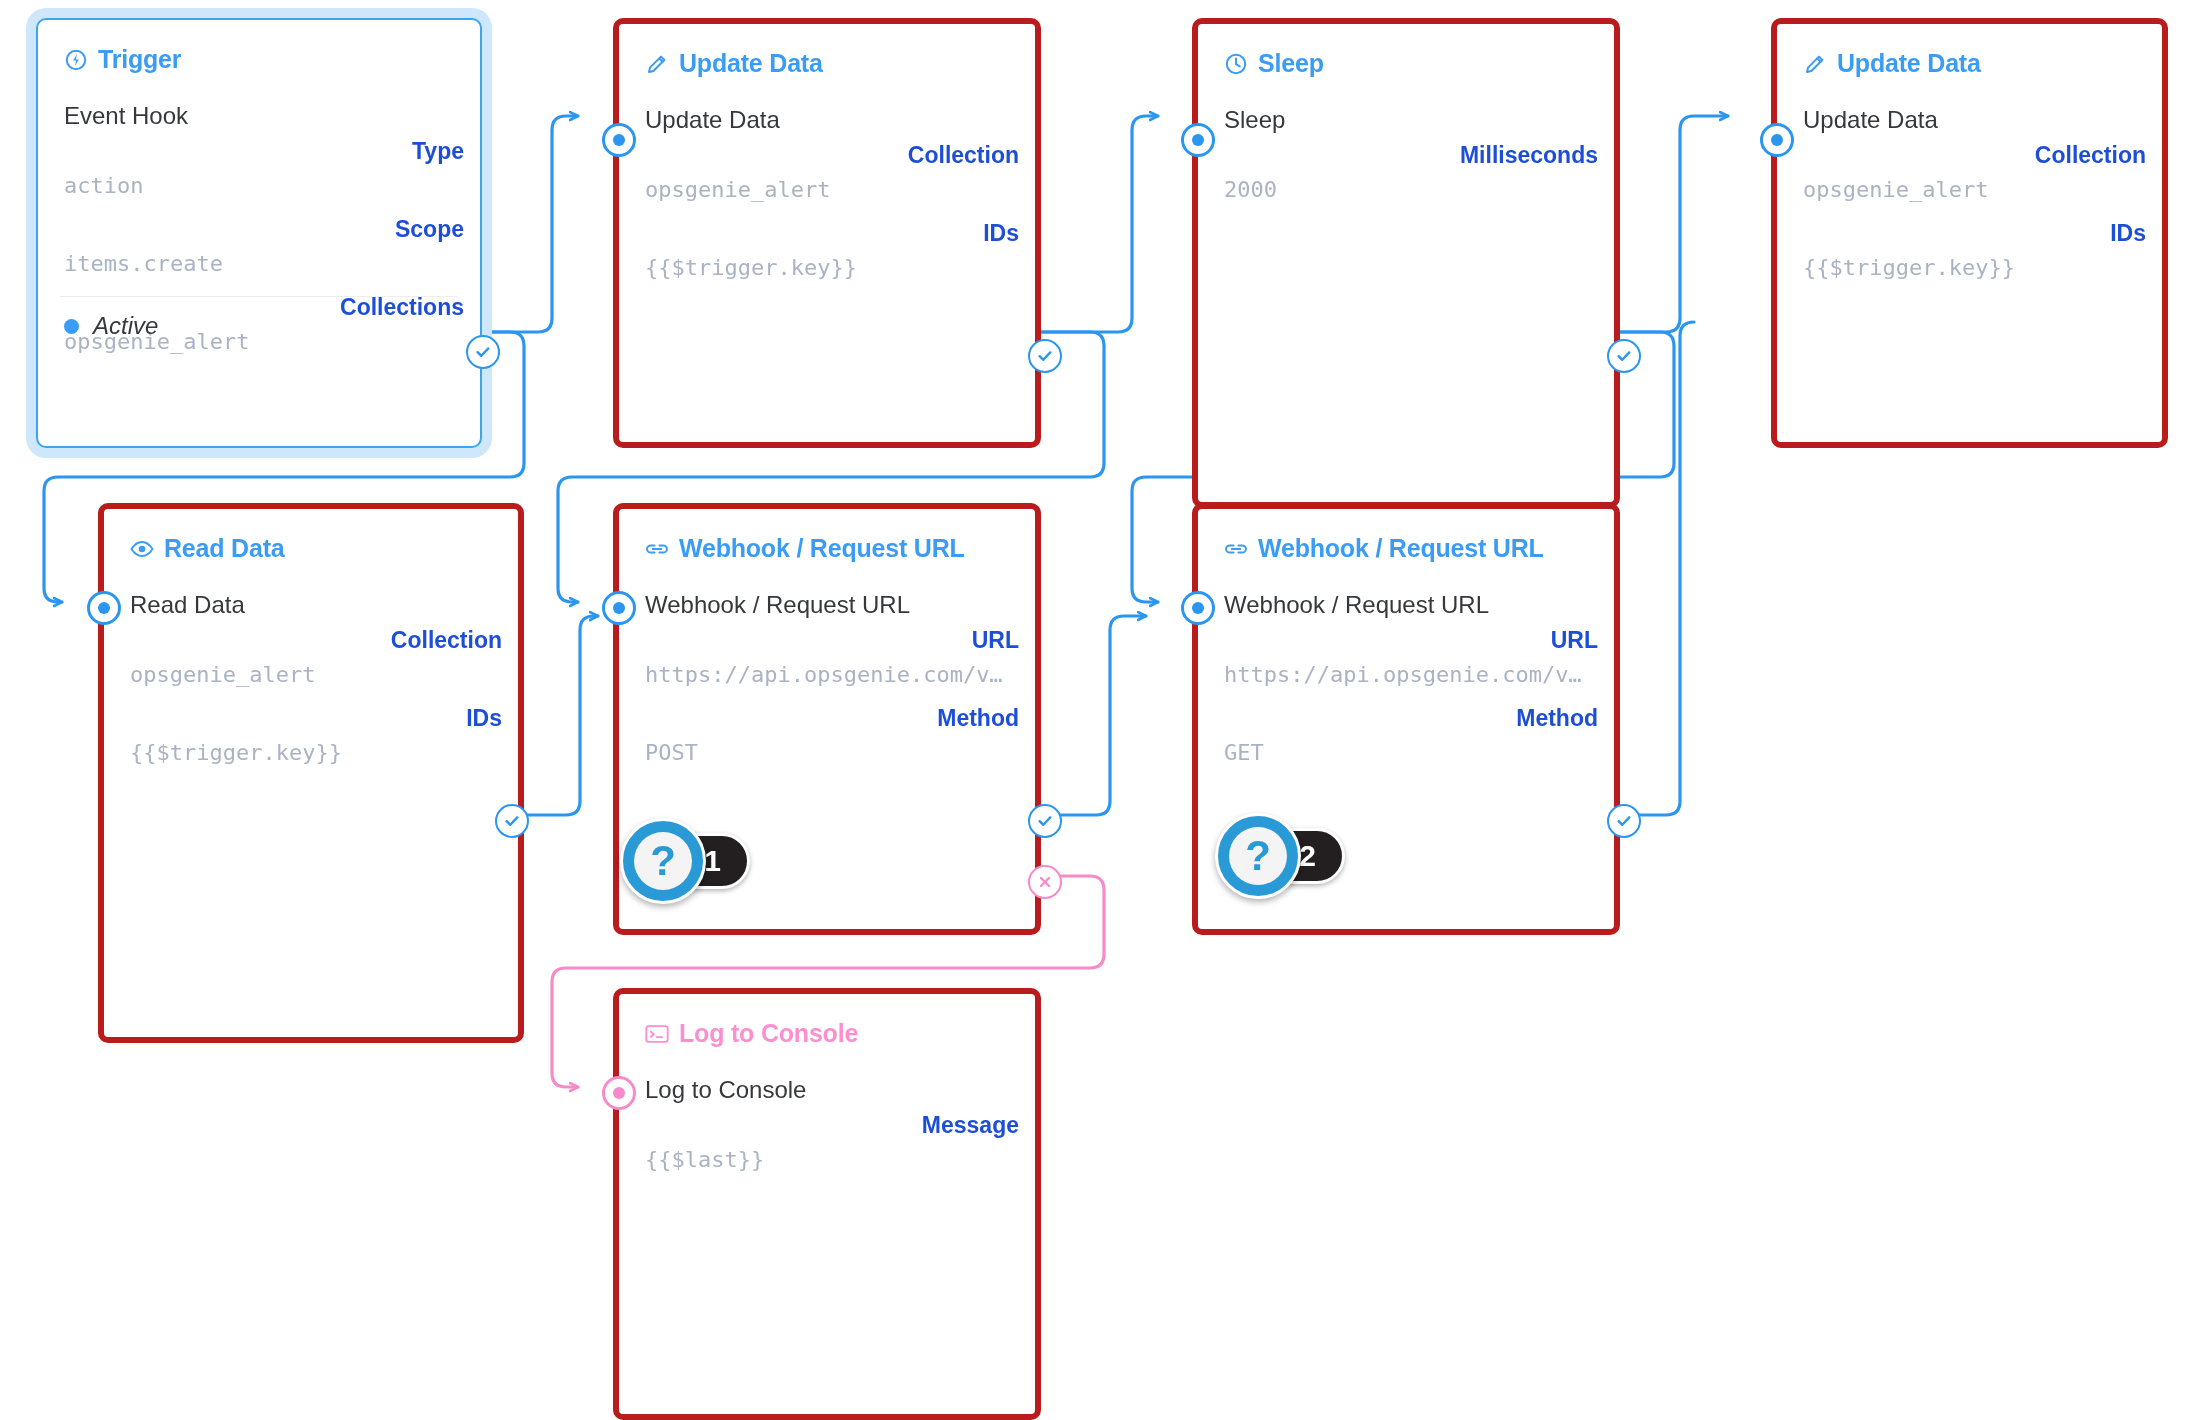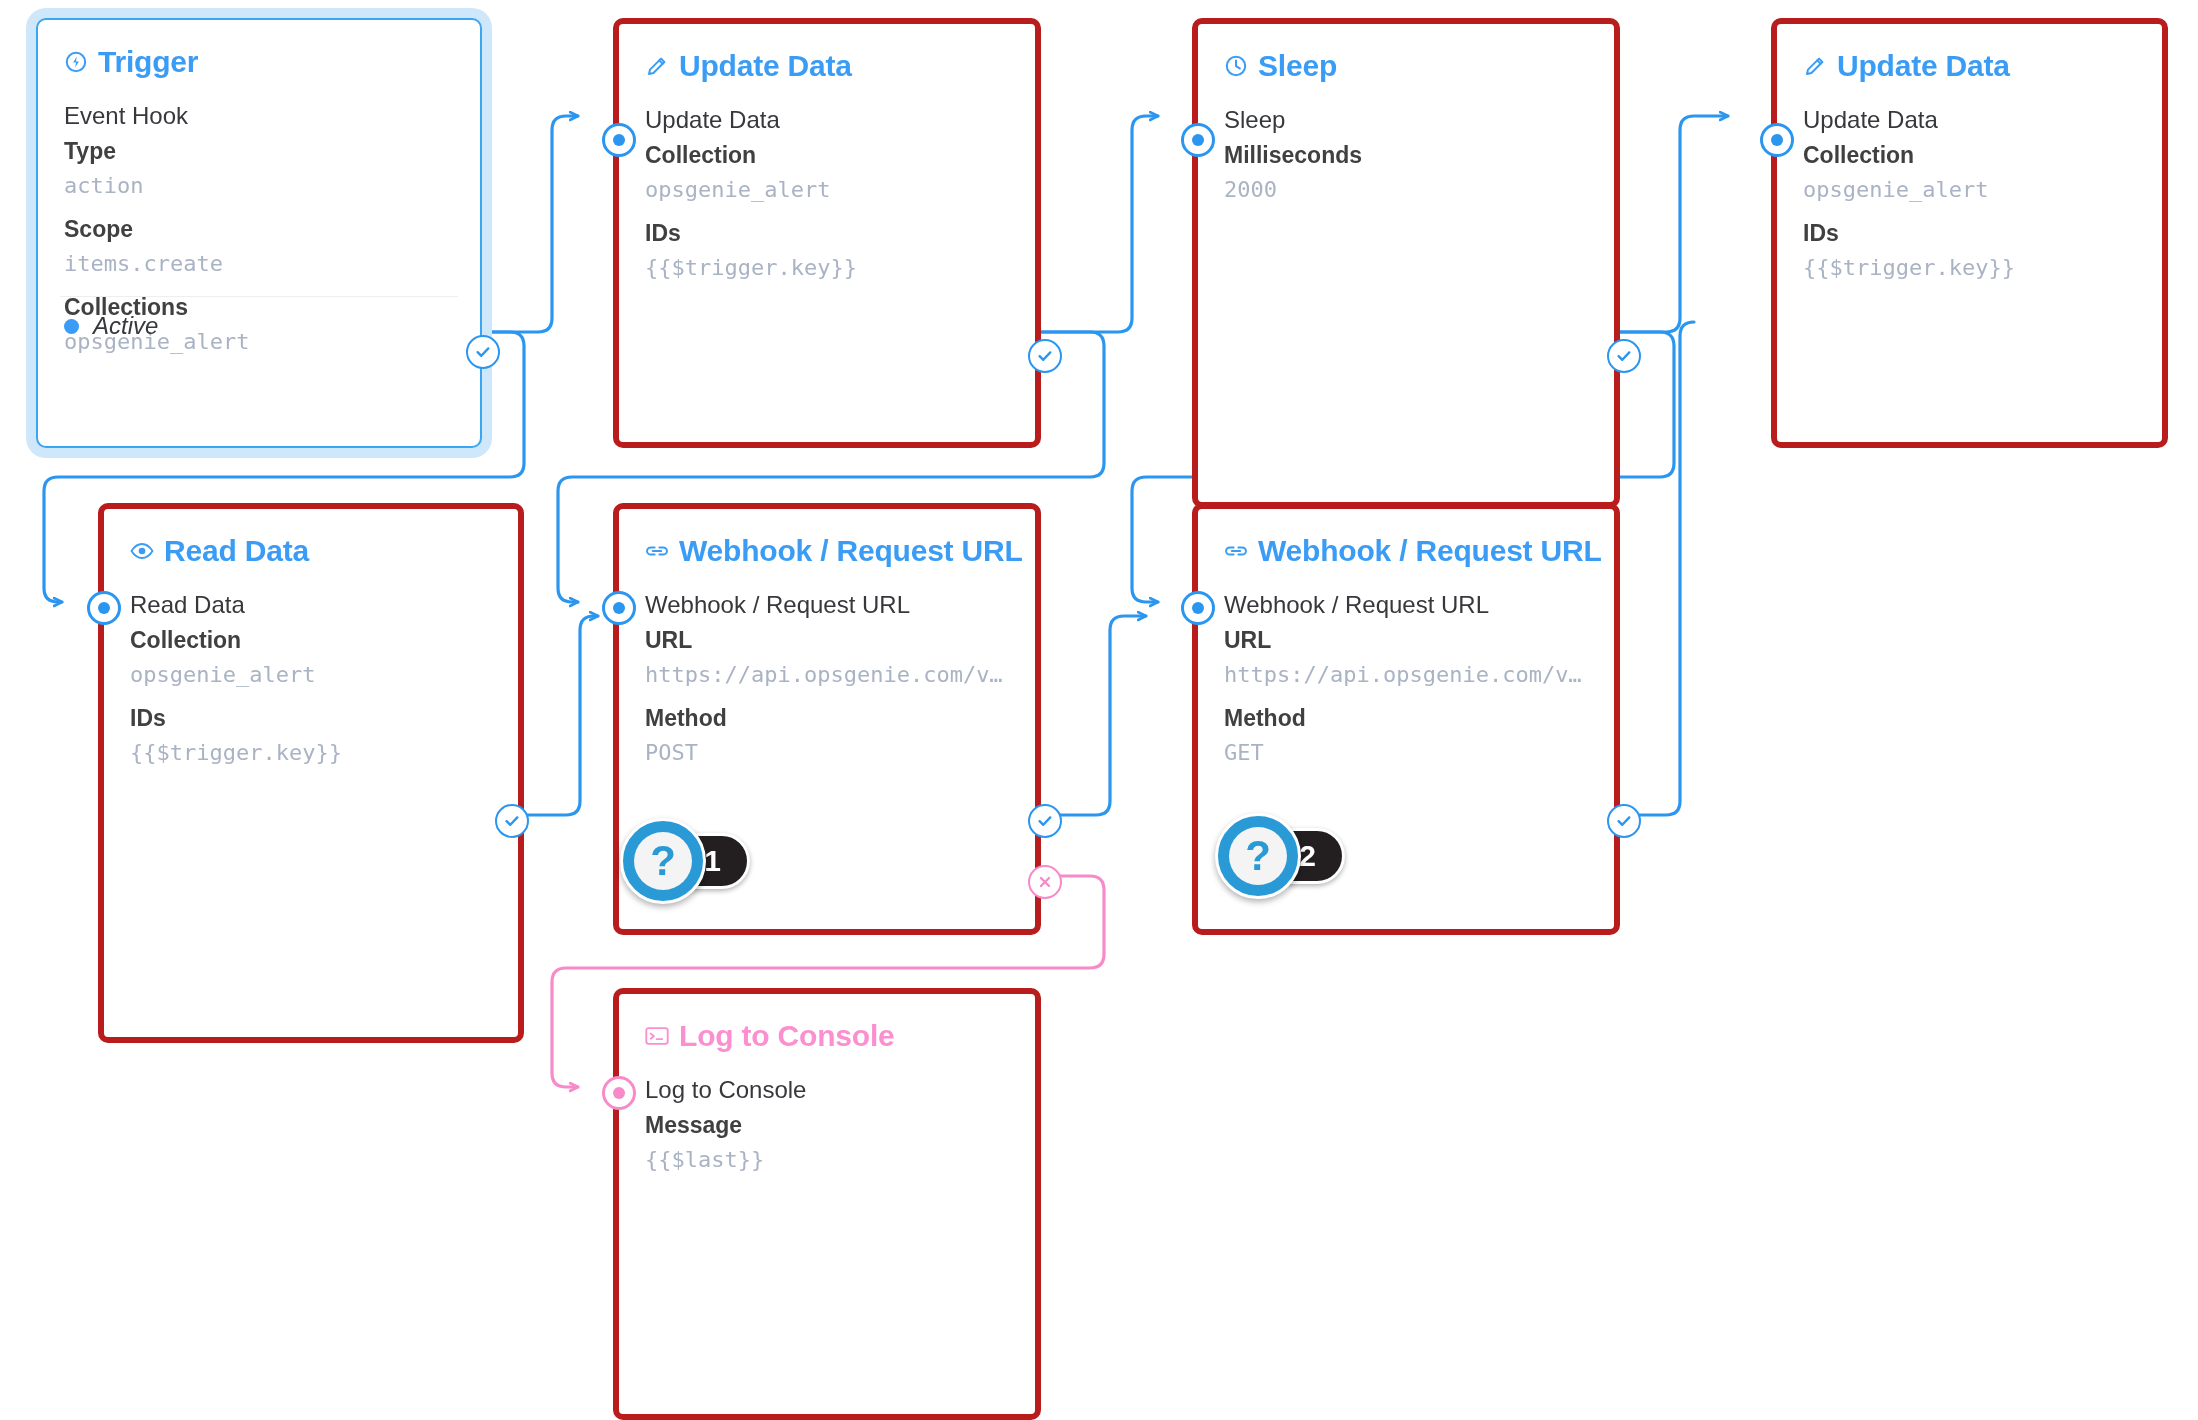--- a/index.html
+++ b/index.html
@@ -40,21 +40,21 @@
   .node.trigger {
     background: #ffffff;
     border: 2px solid #3ba5f0;
     border-radius: 10px;
     box-shadow: 0 0 0 10px #cfe7fb;
   }
   .node-title {
     position: absolute;
     left: 26px;
     top: 25px;
-    font-size: 30px;
+    font-size: 25px;
     font-weight: 700;
     color: #3a9cf5;
     letter-spacing: -0.2px;
     white-space: nowrap;
     display: flex;
     align-items: center;
     gap: 10px;
   }
   .node-title.pink { color: #fb8fd0; }
   .node-title .ticon {
@@ -72,23 +72,24 @@
   }
   .row-name {
     font-size: 24px;
     color: #37383c;
     line-height: 36px;
     white-space: nowrap;
   }
   .field-label {
     font-size: 23px;
     font-weight: 700;
-    color: #404040;
+    color: #1d4ed8;
     line-height: 35px;
     white-space: nowrap;
+    text-align: right;
   }
   .field-value {
     font-family: "DejaVu Sans Mono", monospace;
     font-size: 22px;
     color: #a9b3c4;
     line-height: 34px;
     white-space: nowrap;
     overflow: hidden;
     text-overflow: clip;
     margin-bottom: 9px;

